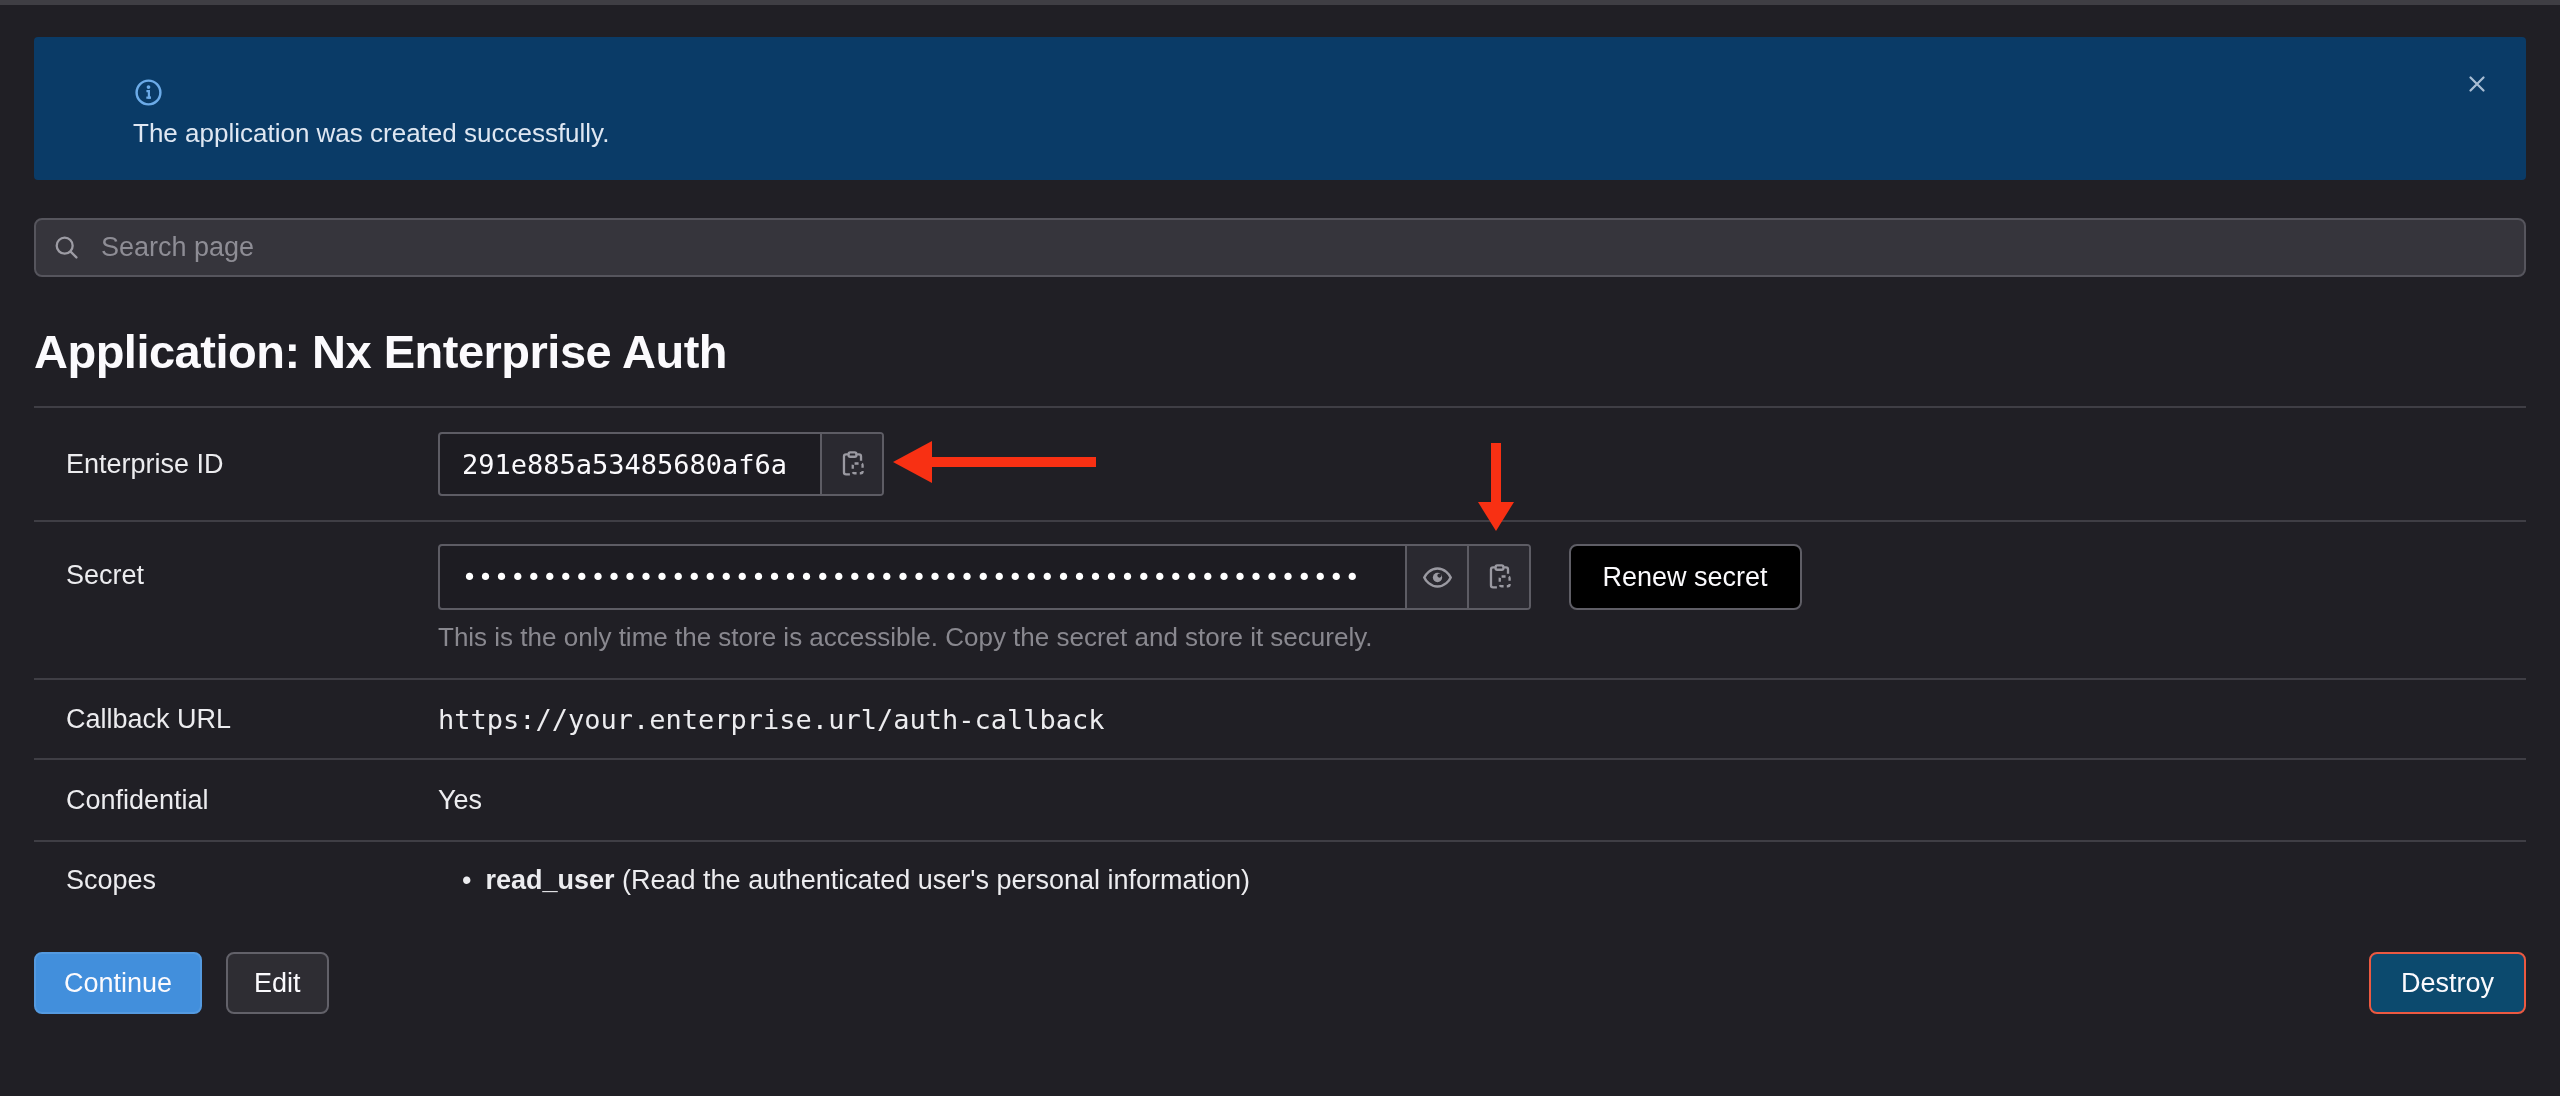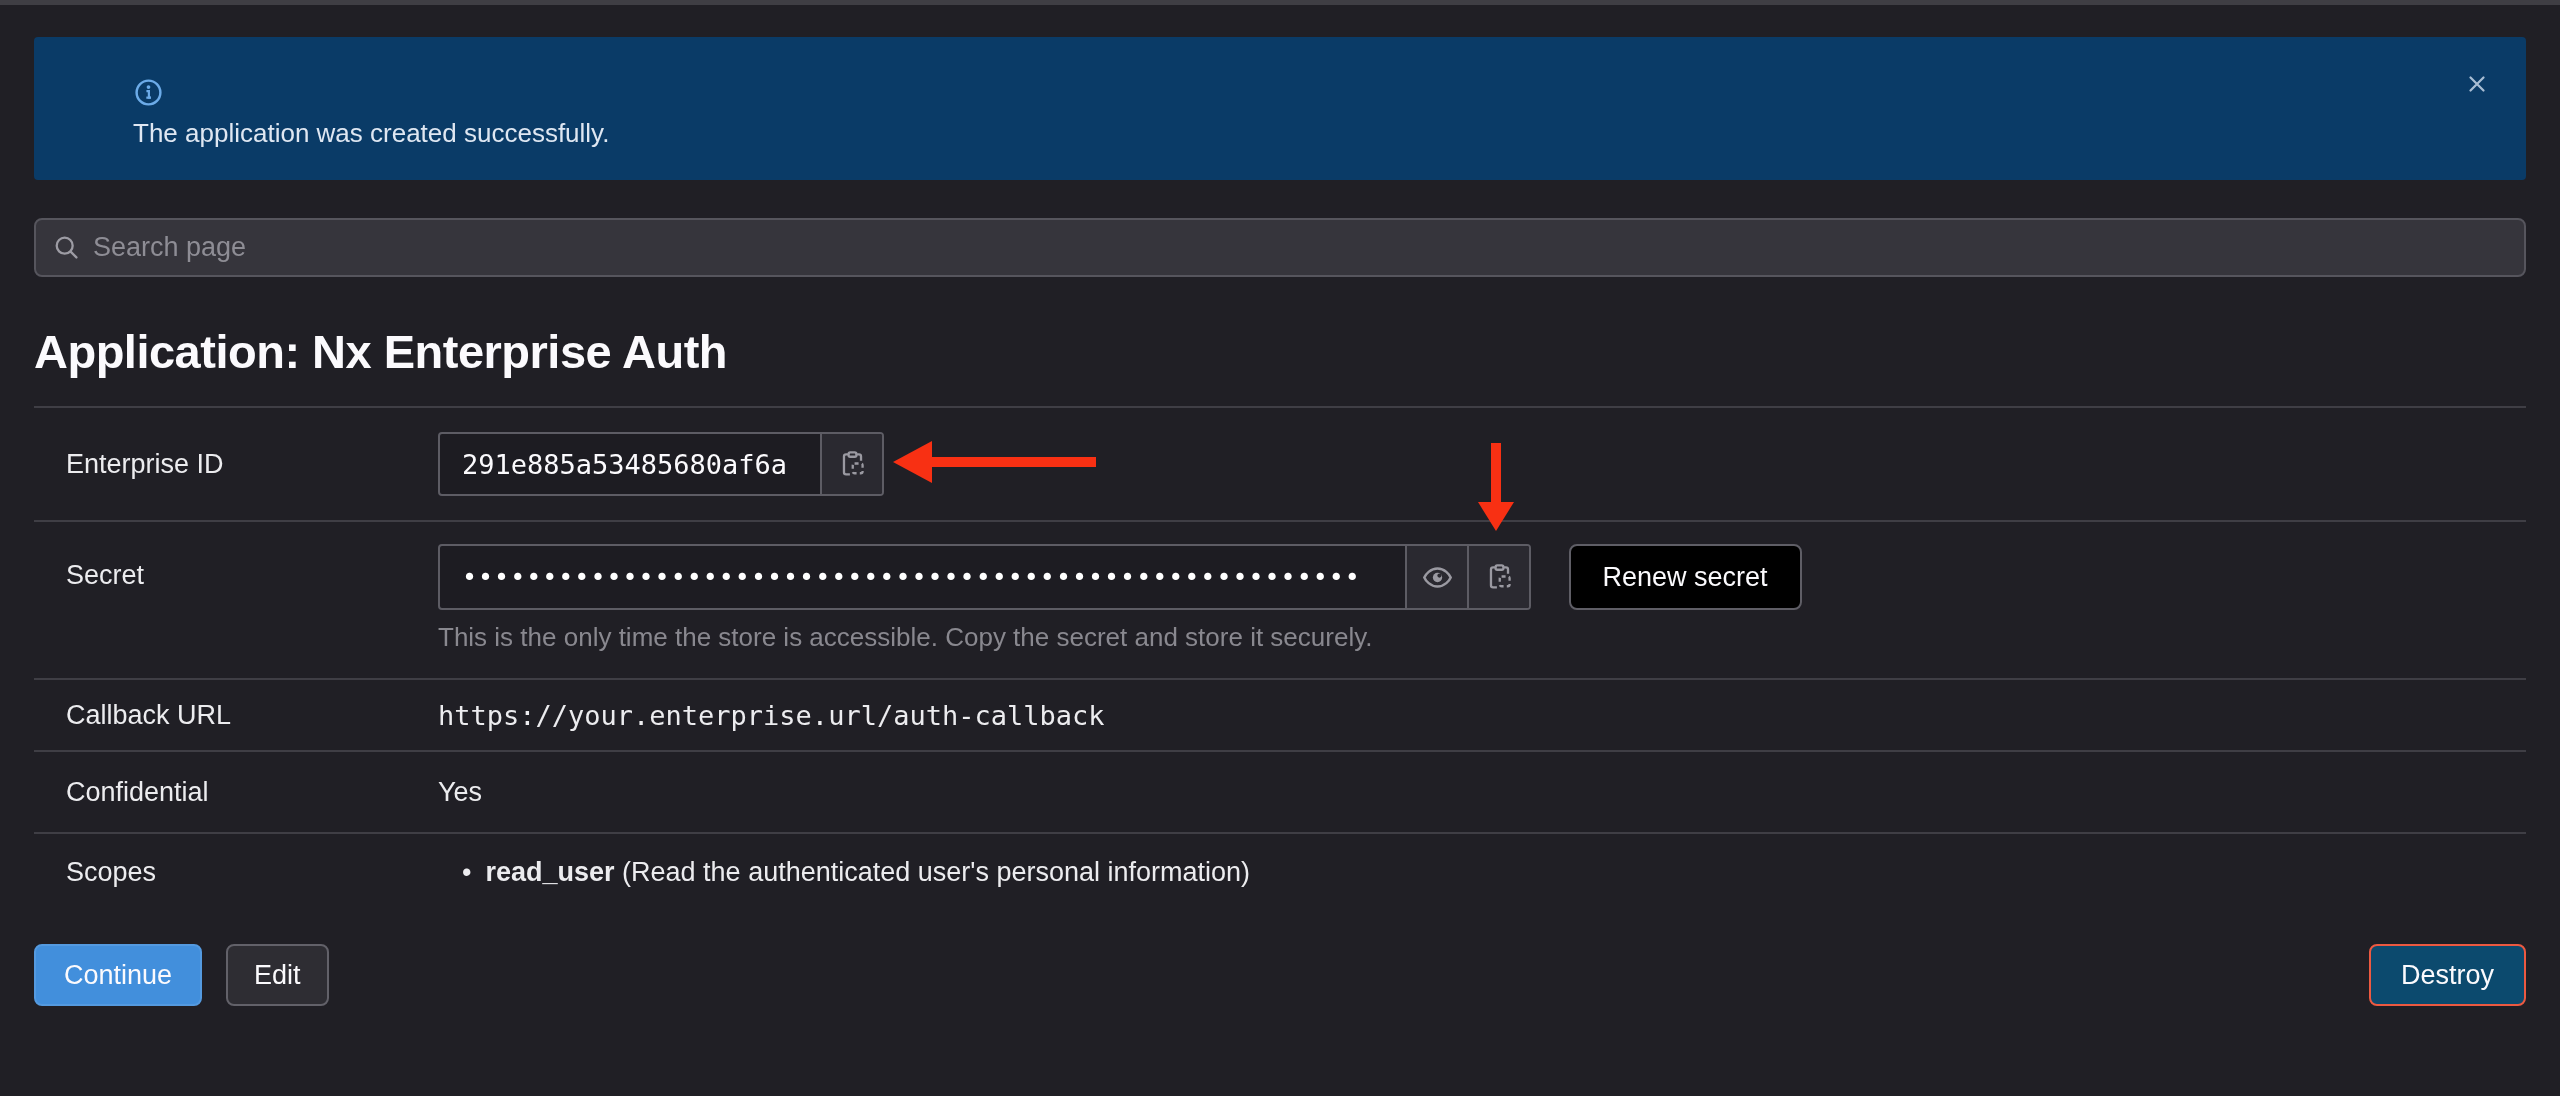--- a/index.html
+++ b/index.html
@@ -38,21 +38,21 @@
   }
 
   
   .searchbar{
     margin-top:38px;
     height:59px;
     background:#36353c;
     border:2px solid #56555d;
     border-radius:8px;
     display:flex; align-items:center;
-    padding:0 16px; gap:12px;
+    padding:0 16px; gap:20px;
   }
   .searchbar input{
     flex:1; background:transparent; border:none; outline:none;
     font-family:"Liberation Sans", sans-serif;
     font-size:27px; color:#ececef;
   }
   .searchbar input::placeholder{ color:#8e8d95; }
 
   
   .page-title{
@@ -71,21 +71,21 @@
   .drow .dlabel{
     width:404px; flex:0 0 404px;
     padding-left:32px;
     font-size:27px;
   }
   .drow .dvalue{ flex:1; font-size:27px; }
   .row-appid{ height:114px; }
   .row-secret{ height:158px; align-items:flex-start; }
   .row-secret .dlabel{ padding-top:38px; }
   .row-secret .dvalue{ padding-top:22px; }
-  .row-callback{ height:72px; }
+  .row-callback{ height:80px; }
   .row-confidential{ height:82px; }
   .row-scopes{ height:78px;gap:24px; }
 
   .mono{ font-family:"DejaVu Sans Mono","Liberation Mono",monospace; }
 
   
   .igroup{
     display:inline-flex; align-items:stretch;
     border:2px solid #5d5c64; border-radius:4px;
     background:#1d1c22; overflow:hidden;

